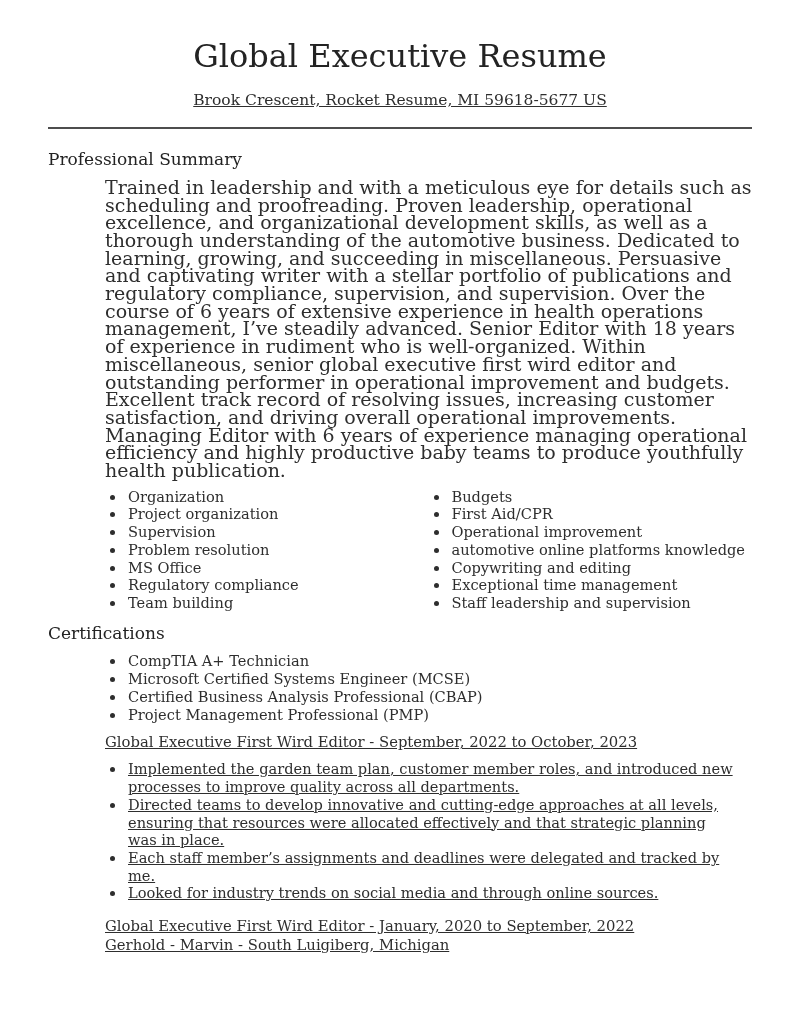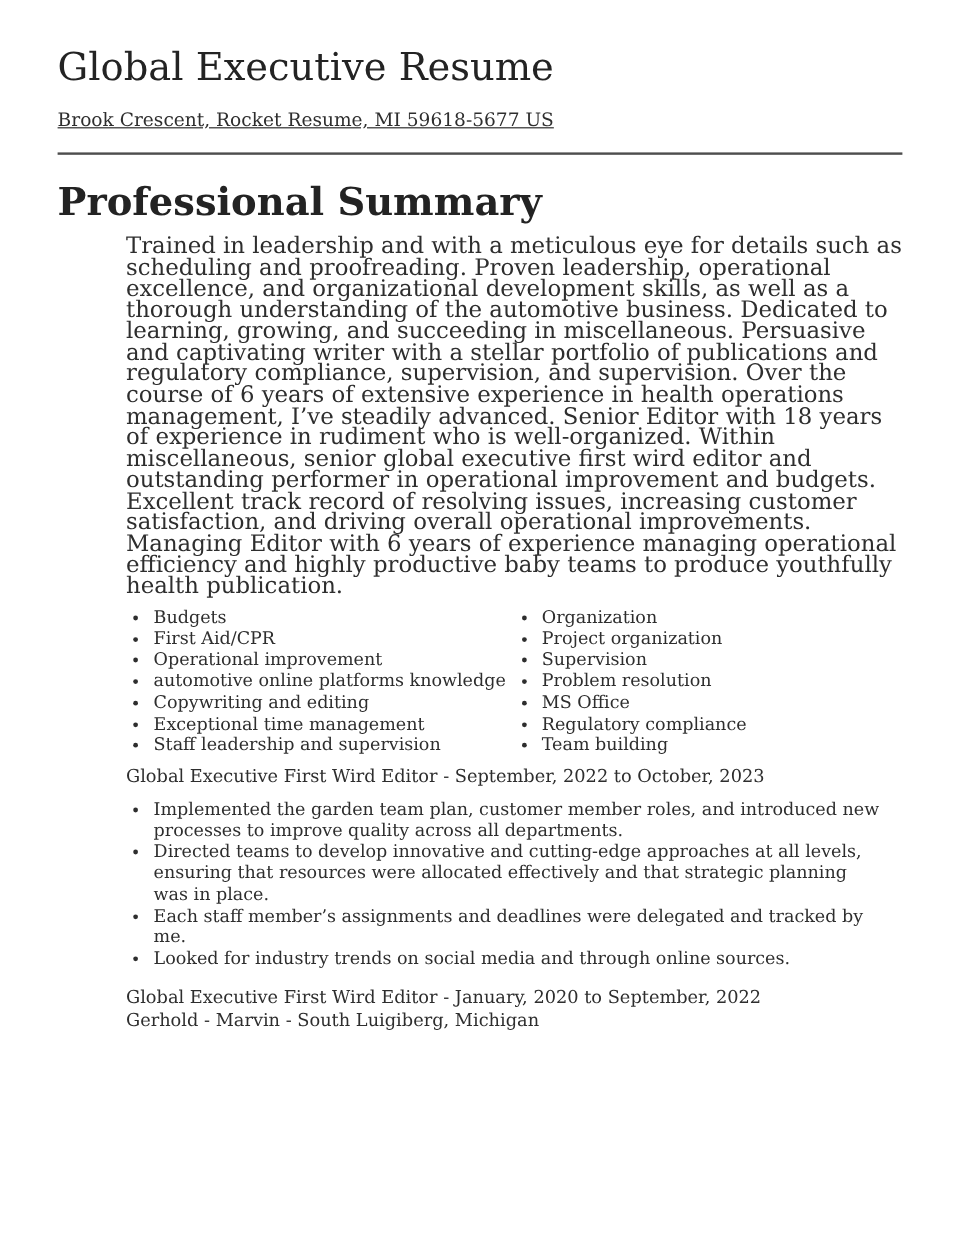--- a/index.html
+++ b/index.html
@@ -14,21 +14,21 @@
     width: 800px;
     height: 1035px;
     overflow: hidden;
     background: var(--bg);
     color: var(--text);
     font-family: "DejaVu Serif", "Liberation Serif", serif;
   }
   .page { padding: 0 48px; }
 
   
-  .doc-header { }
+  .doc-header { text-align: center; }
   .doc-title {
     margin: 36px 0 0;
     font-size: 32px;
     font-weight: 400;
     line-height: 1.3;
     color: var(--heading);
   }
   .contact-block { margin-top: 13px; text-decoration: underline; }
   .contact-line {
     margin: 0;
@@ -38,22 +38,22 @@
   }
   .rule {
     border: none;
     border-top: 2px solid var(--rule);
     margin: 17px 0 0;
   }
 
   
   h2.section-heading {
     margin: 0;
-    font-size: 32px;
-    font-weight: 700;
+    font-size: 17px;
+    font-weight: 400;
     line-height: 1.22;
     color: var(--heading);
   }
   .sec-summary h2       { margin-top: 20px; }
   .sec-skills h2        { margin-top: 13px; }
   .sec-certifications h2{ margin-top: 11px; }
   .sec-work h2          { margin-top: 10px; }
 
   .body-text {
     font-size: 19px;
@@ -80,21 +80,21 @@
     line-height: 17.7px;
   }
   ul.bullets li { padding-left: 2px; }
 
   ul.certs {
     margin: 9px 0 0 57px;
     line-height: 18px;
   }
 
   
-  .job { margin: 8px 0 0 57px; }
+  .job { margin: 8px 0 0 57px; text-decoration: underline; }
   .job + .job { margin-top: 14px; }
   .job-line {
     margin: 0;
     font-size: 14.8px;
     line-height: 19px;
   }
   .job ul.bullets { margin-top: 9px; max-width: 630px; }
 </style>
 </head>
 <body>
@@ -111,40 +111,49 @@
   <hr class="rule">
 
   <section class="sec-summary">
     <h2 class="section-heading">Professional Summary</h2>
     <p class="body-text summary-paragraph">Trained in leadership and with a meticulous eye for details such as scheduling and proofreading. Proven leadership, operational excellence, and organizational development skills, as well as a thorough understanding of the automotive business. Dedicated to learning, growing, and succeeding in miscellaneous. Persuasive and captivating writer with a stellar portfolio of publications and regulatory compliance, supervision, and supervision. Over the course of 6 years of extensive experience in health operations management, I’ve steadily advanced. Senior Editor with 18 years of experience in rudiment who is well-organized. Within miscellaneous, senior global executive first wird editor and outstanding performer in operational improvement and budgets. Excellent track record of resolving issues, increasing customer satisfaction, and driving overall operational improvements. Managing Editor with 6 years of experience managing operational efficiency and highly productive baby teams to produce youthfully health publication.</p>
   </section>
 
   <section class="sec-skills">
     <div class="skills-cols">
       <ul class="bullets">
+        <li>Organization</li>
+        <li>Project organization</li>
+        <li>Supervision</li>
+        <li>Problem resolution</li>
+        <li>MS Office</li>
+        <li>Regulatory compliance</li>
+        <li>Team building</li>
+      </ul>
+      <ul class="bullets">
         <li>Budgets</li>
         <li>First Aid/CPR</li>
         <li>Operational improvement</li>
         <li>automotive online platforms knowledge</li>
         <li>Copywriting and editing</li>
         <li>Exceptional time management</li>
         <li>Staff leadership and supervision</li>
       </ul>
-      <ul class="bullets">
-        <li>Organization</li>
-        <li>Project organization</li>
-        <li>Supervision</li>
-        <li>Problem resolution</li>
-        <li>MS Office</li>
-        <li>Regulatory compliance</li>
-        <li>Team building</li>
-      </ul>
     </div>
   </section>
 
+  <section class="sec-certifications">
+    <h2 class="section-heading">Certifications</h2>
+    <ul class="bullets certs">
+      <li>CompTIA A+ Technician</li>
+      <li>Microsoft Certified Systems Engineer (MCSE)</li>
+      <li>Certified Business Analysis Professional (CBAP)</li>
+      <li>Project Management Professional (PMP)</li>
+    </ul>
+  </section>
 
   <section class="sec-work">
 
     <div class="job">
       <p class="job-line">Global Executive First Wird Editor - September, 2022 to October, 2023</p>
       <ul class="bullets">
         <li>Implemented the garden team plan, customer member roles, and introduced new processes to improve quality across all departments.</li>
         <li>Directed teams to develop innovative and cutting-edge approaches at all levels, ensuring that resources were allocated effectively and that strategic planning was in place.</li>
         <li>Each staff member’s assignments and deadlines were delegated and tracked by me.</li>
         <li>Looked for industry trends on social media and through online sources.</li>

